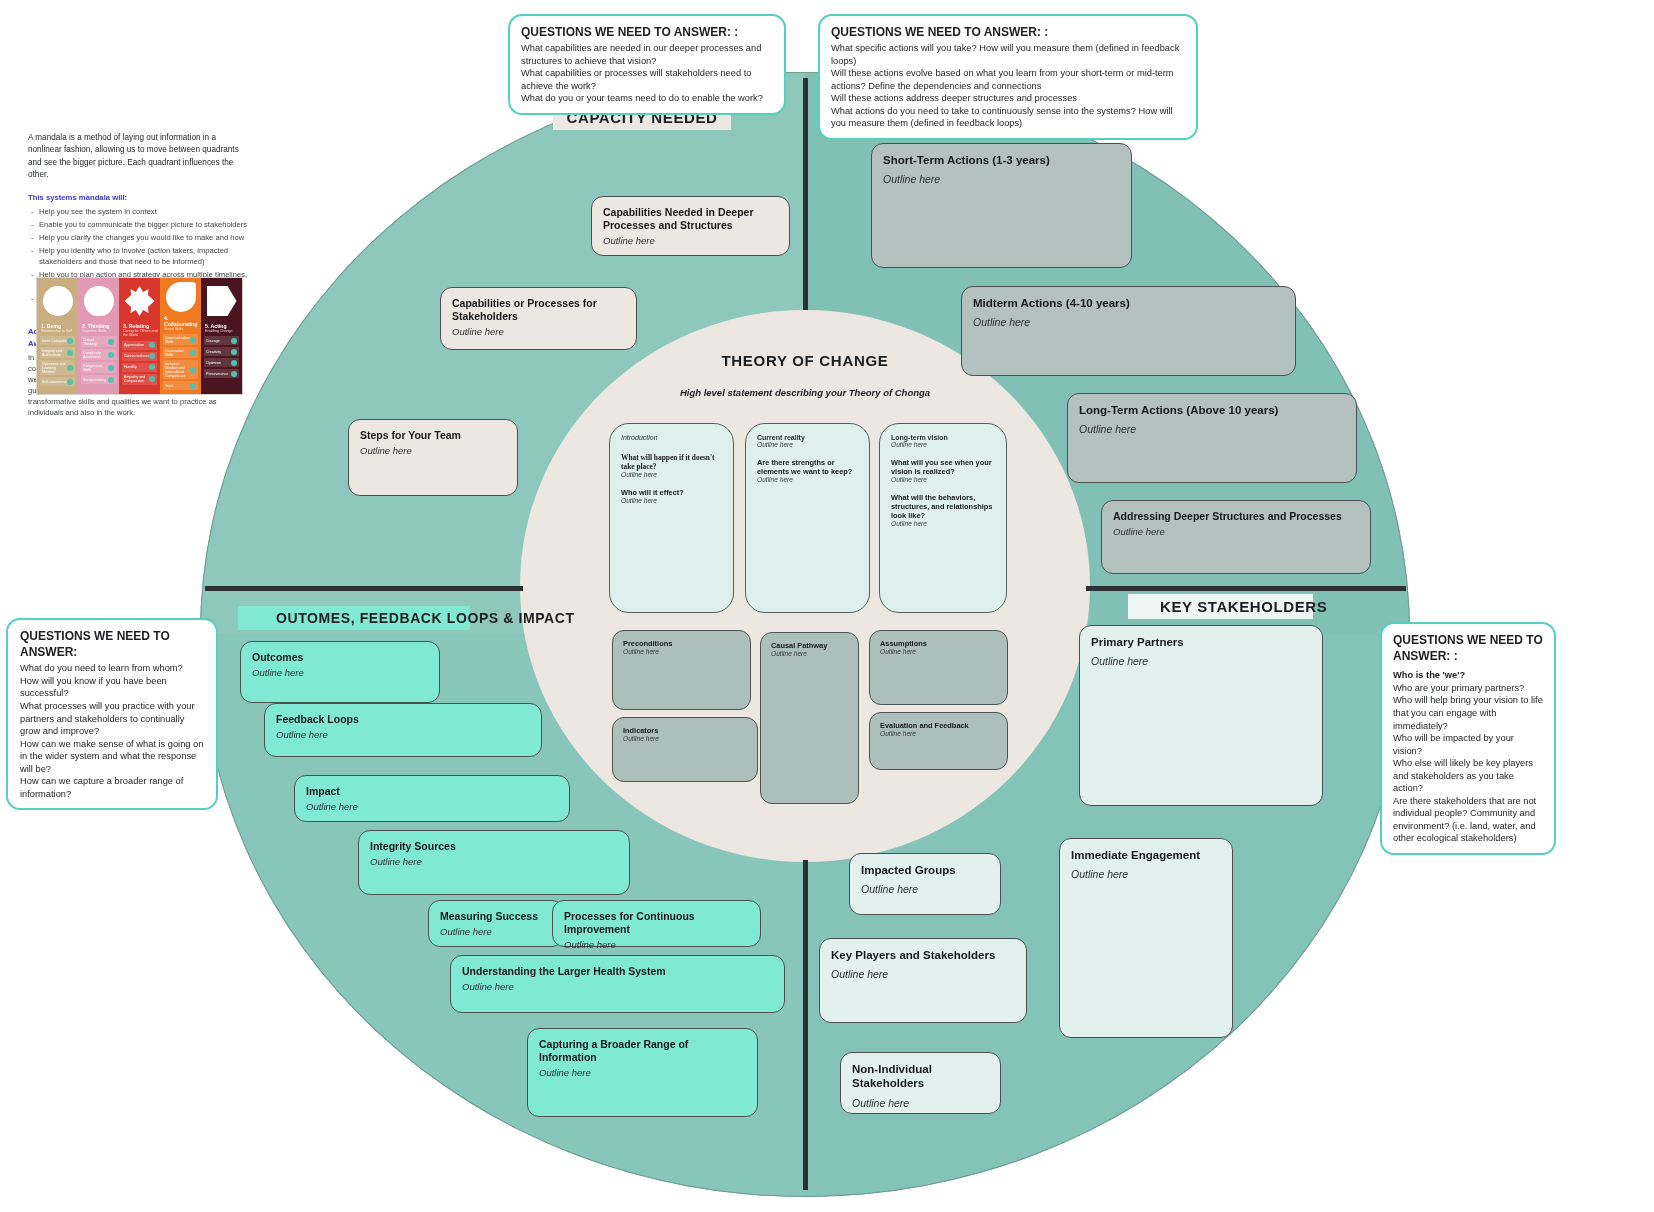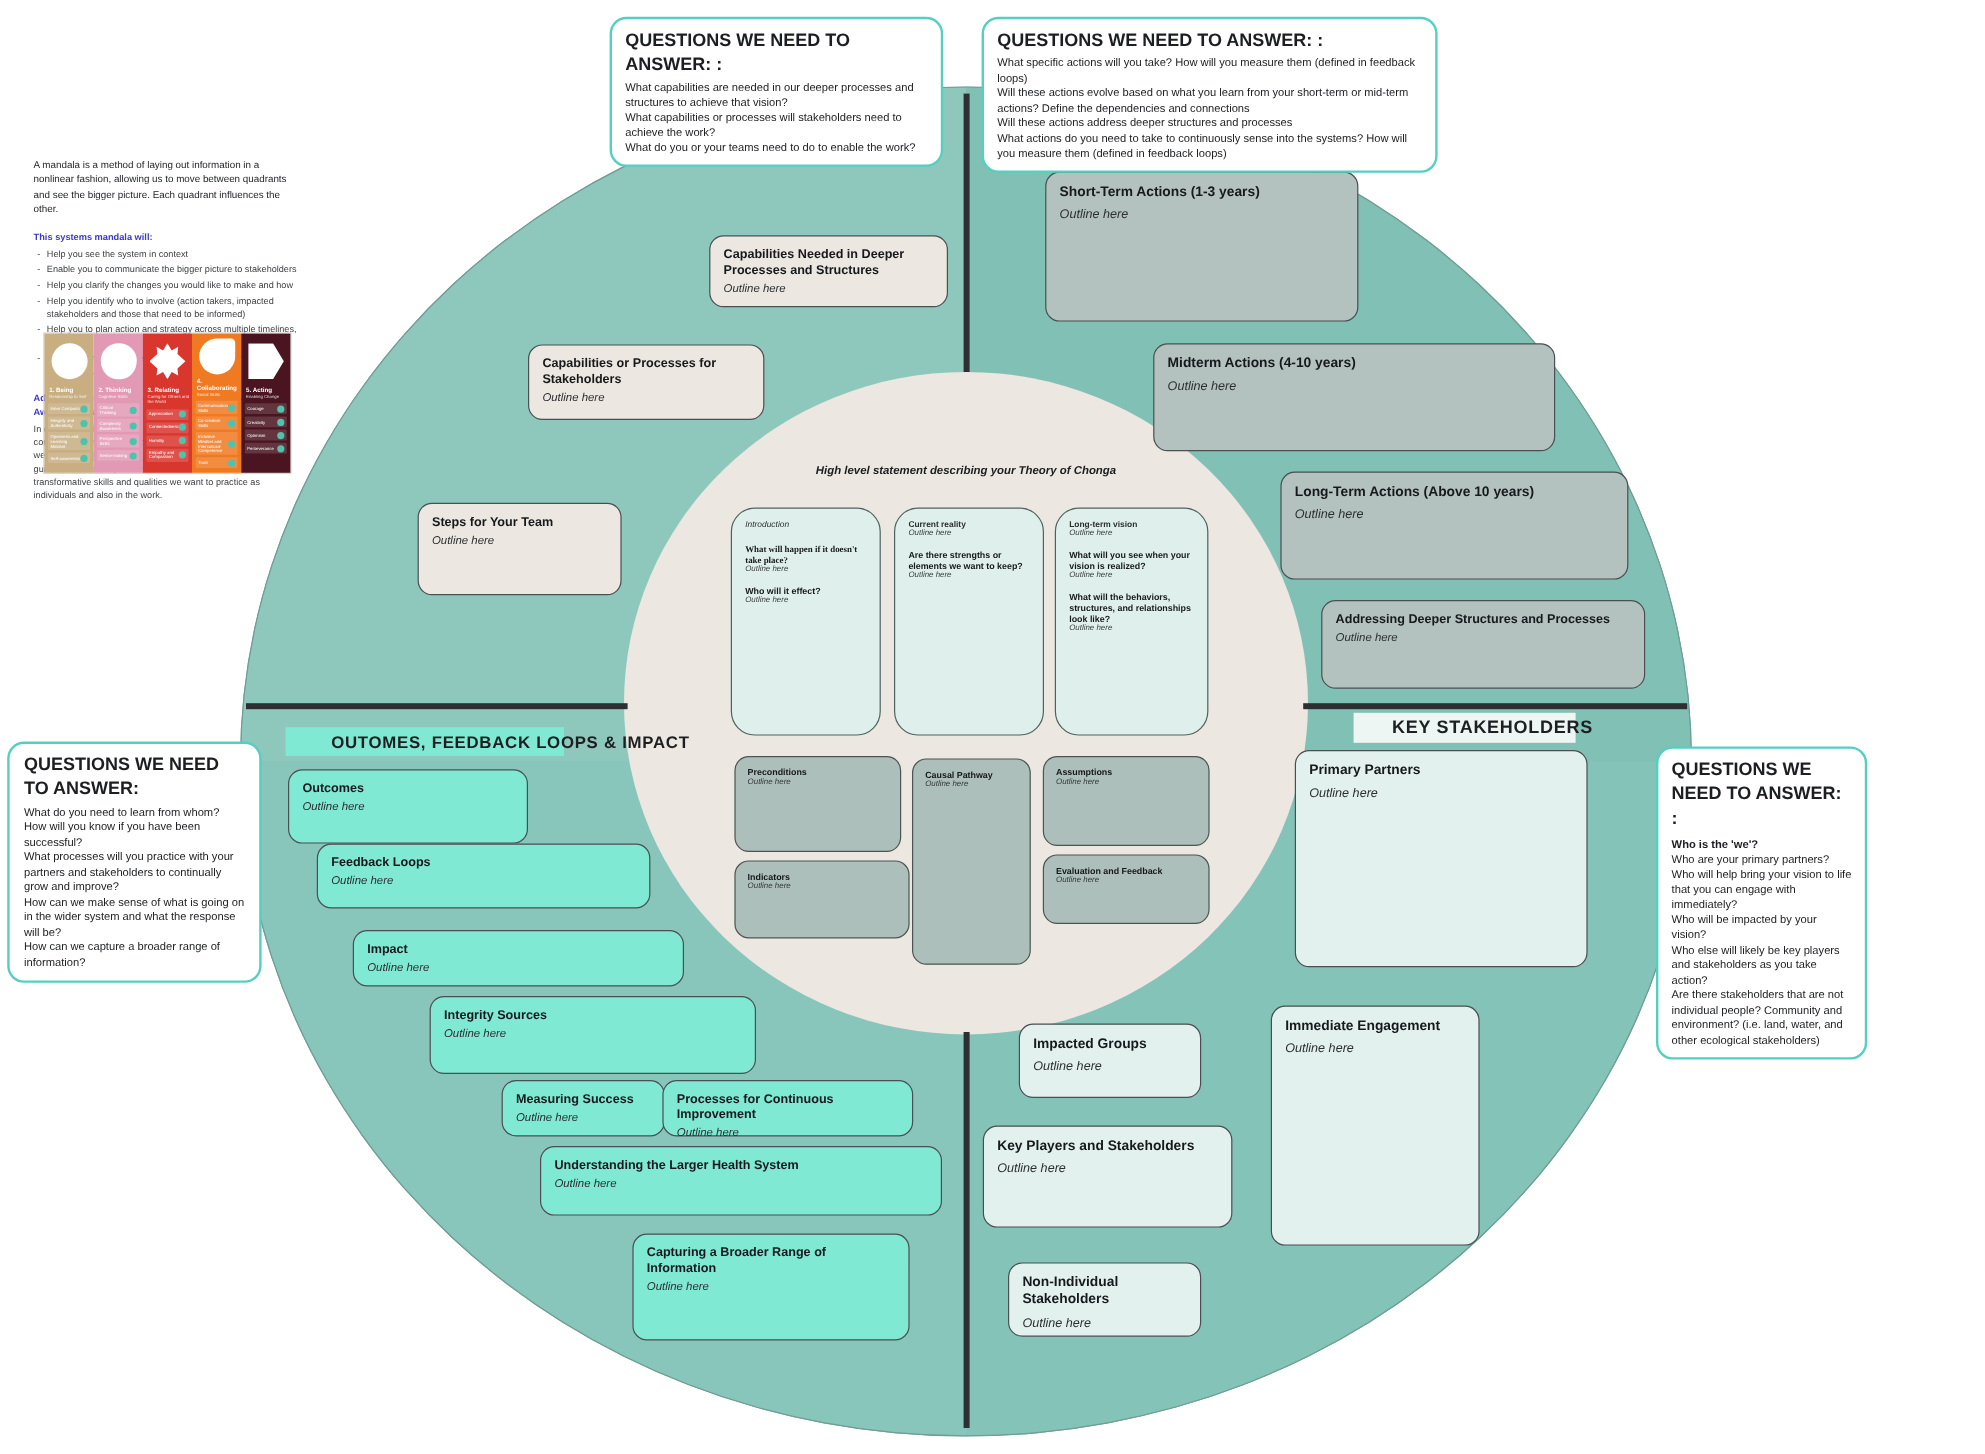--- a/index.html
+++ b/index.html
@@ -92,21 +92,21 @@
   .callout {
     position: absolute; z-index: 12;
     background: #ffffff;
     border: 2px solid #55cfc0;
     border-radius: 14px;
     padding: 8px 11px;
     font-size: 9.3px;
     line-height: 1.35;
     color: #1c1e21;
   }
-  .callout .chead { font-weight: bold; font-size: 15px; display:block; margin-bottom:2px; }
+  .callout .chead { font-weight: bold; font-size: 12px; display:block; margin-bottom:2px; }
   .callout .cbold { font-weight: bold; display:block; margin-top:5px; }
   .callout p { margin: 0; }
 
   #callout-capacity { left: 508px; top: 14px; width: 278px; }
   #callout-action   { left: 818px; top: 14px; width: 380px; }
   #callout-outcomes { left: 6px;  top: 618px; width: 212px; padding-left: 12px; }
   #callout-stake    { left: 1380px; top: 622px; width: 176px; }
 
   
   #intro {
@@ -198,21 +198,21 @@
 
   #c-act-short { left: 871px; top: 143px; width: 261px; height: 125px; }
   #c-act-mid   { left: 961px; top: 286px; width: 335px; height: 90px; }
   #c-act-long  { left: 1067px; top: 393px; width: 290px; height: 90px; }
   #c-act-deep  { left: 1101px; top: 500px; width: 270px; height: 74px; }
 
   #c-out-outcomes { left: 240px; top: 641px; width: 200px; height: 62px; }
   #c-out-feedback { left: 264px; top: 703px; width: 278px; height: 54px; }
   #c-out-impact   { left: 294px; top: 775px; width: 276px; height: 47px; }
   #c-out-learn    { left: 358px; top: 830px; width: 272px; height: 65px; }
-  #c-out-measure  { left: 418px; top: 900px; width: 136px; height: 47px; }
+  #c-out-measure  { left: 428px; top: 900px; width: 136px; height: 47px; }
   #c-out-process  { left: 552px; top: 900px; width: 209px; height: 47px; }
   #c-out-under    { left: 450px; top: 955px; width: 335px; height: 58px; }
   #c-out-capture  { left: 527px; top: 1028px; width: 231px; height: 89px; }
 
   #c-st-primary   { left: 1079px; top: 625px; width: 244px; height: 181px; }
   #c-st-immediate { left: 1059px; top: 838px; width: 174px; height: 200px; }
   #c-st-impacted  { left: 849px; top: 853px; width: 152px; height: 62px; }
   #c-st-keyplay   { left: 819px; top: 938px; width: 208px; height: 85px; }
   #c-st-nonind    { left: 840px; top: 1052px; width: 161px; height: 62px; }
 </style>
@@ -494,20 +494,21 @@
   </div>
   <div class="card pale lg" id="c-st-keyplay">
     <span class="ttl">Key Players and Stakeholders</span>
     <span class="sub">Outline here</span>
   </div>
   <div class="card pale lg" id="c-st-nonind">
     <span class="ttl">Non-Individual Stakeholders</span>
     <span class="sub">Outline here</span>
   </div>
 
+  <div id="toc-title">THEORY OF CHANGE</div>
   <div id="toc-sub">High level statement describing your Theory of Chonga</div>
 
   <div class="toc-col" id="toc-c1">
     <span class="lbl">Introduction</span>
     <span class="q first">What will happen if it doesn't take place?</span>
     <span class="oh">Outline here</span>
     <span class="q">Who will it effect?</span>
     <span class="oh">Outline here</span>
   </div>
 

